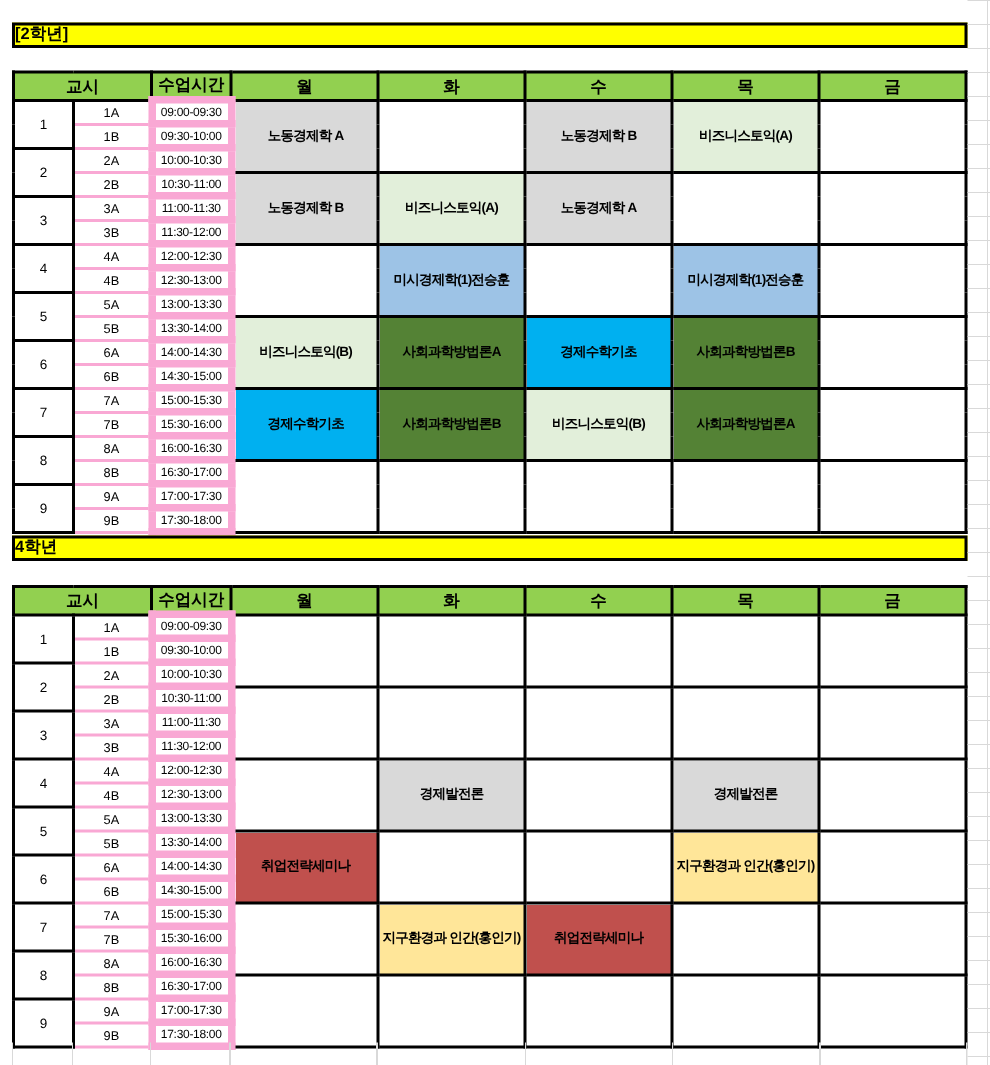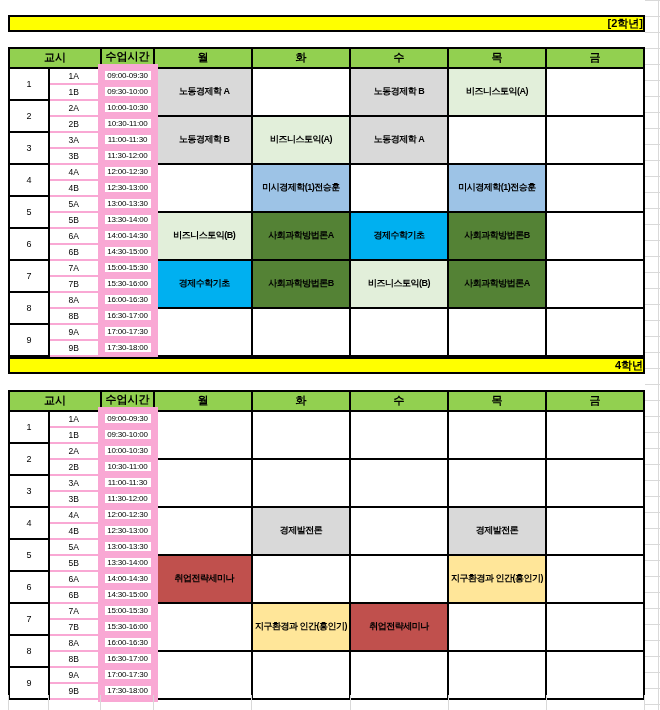--- a/index.html
+++ b/index.html
@@ -2,41 +2,41 @@
 <html><head>
 <meta charset="utf-8">
 <style>
   html,body{margin:0;padding:0;}
   body{
     width:660px;height:710px;position:relative;background:#ffffff;
     font-family:"Liberation Sans","DejaVu Sans",sans-serif;color:#000;overflow:hidden;
   }
   .banner{
     position:absolute;left:8px;width:633px;height:13px;
-    border:2px solid #000;text-align:right;
+    border:2px solid #000;text-align:left;
     font-size:11px;font-weight:bold;line-height:13px;
   }
   #banner0{top:15px;}
   #banner1{top:357px;}
   table.timetable{
     position:absolute;left:8px;border-collapse:collapse;table-layout:fixed;
     background:#fff;
   }
   #table0{top:47px;}
   #table1{top:390px;}
   table.timetable th{
     border:2px solid #000;font-size:11px;font-weight:bold;
     padding:0;text-align:center;vertical-align:middle;
   }
   table.timetable td{
     padding:0;text-align:center;vertical-align:middle;overflow:hidden;
   }
   td.pnum{border:2px solid #000;font-size:9px;}
   td.code{border:2px solid #f9a8d4;font-size:8.5px;}
-  td.time{border:7px solid #f9a8d4;font-size:8px;letter-spacing:-0.2px;}
+  td.time{border:5px solid #f9a8d4;font-size:8px;letter-spacing:-0.2px;}
   td.band{
     border:2px solid #000;font-size:9px;font-weight:bold;
     letter-spacing:-0.5px;white-space:nowrap;
   }
   .rgrid{
     position:absolute;left:645px;top:0;width:15px;height:710px;
     background-image:
       linear-gradient(to right,transparent 0 13px,#d9d9d9 13px 14px,transparent 14px),
       repeating-linear-gradient(to bottom,#d9d9d9 0 1px,transparent 1px 16px);
   }

